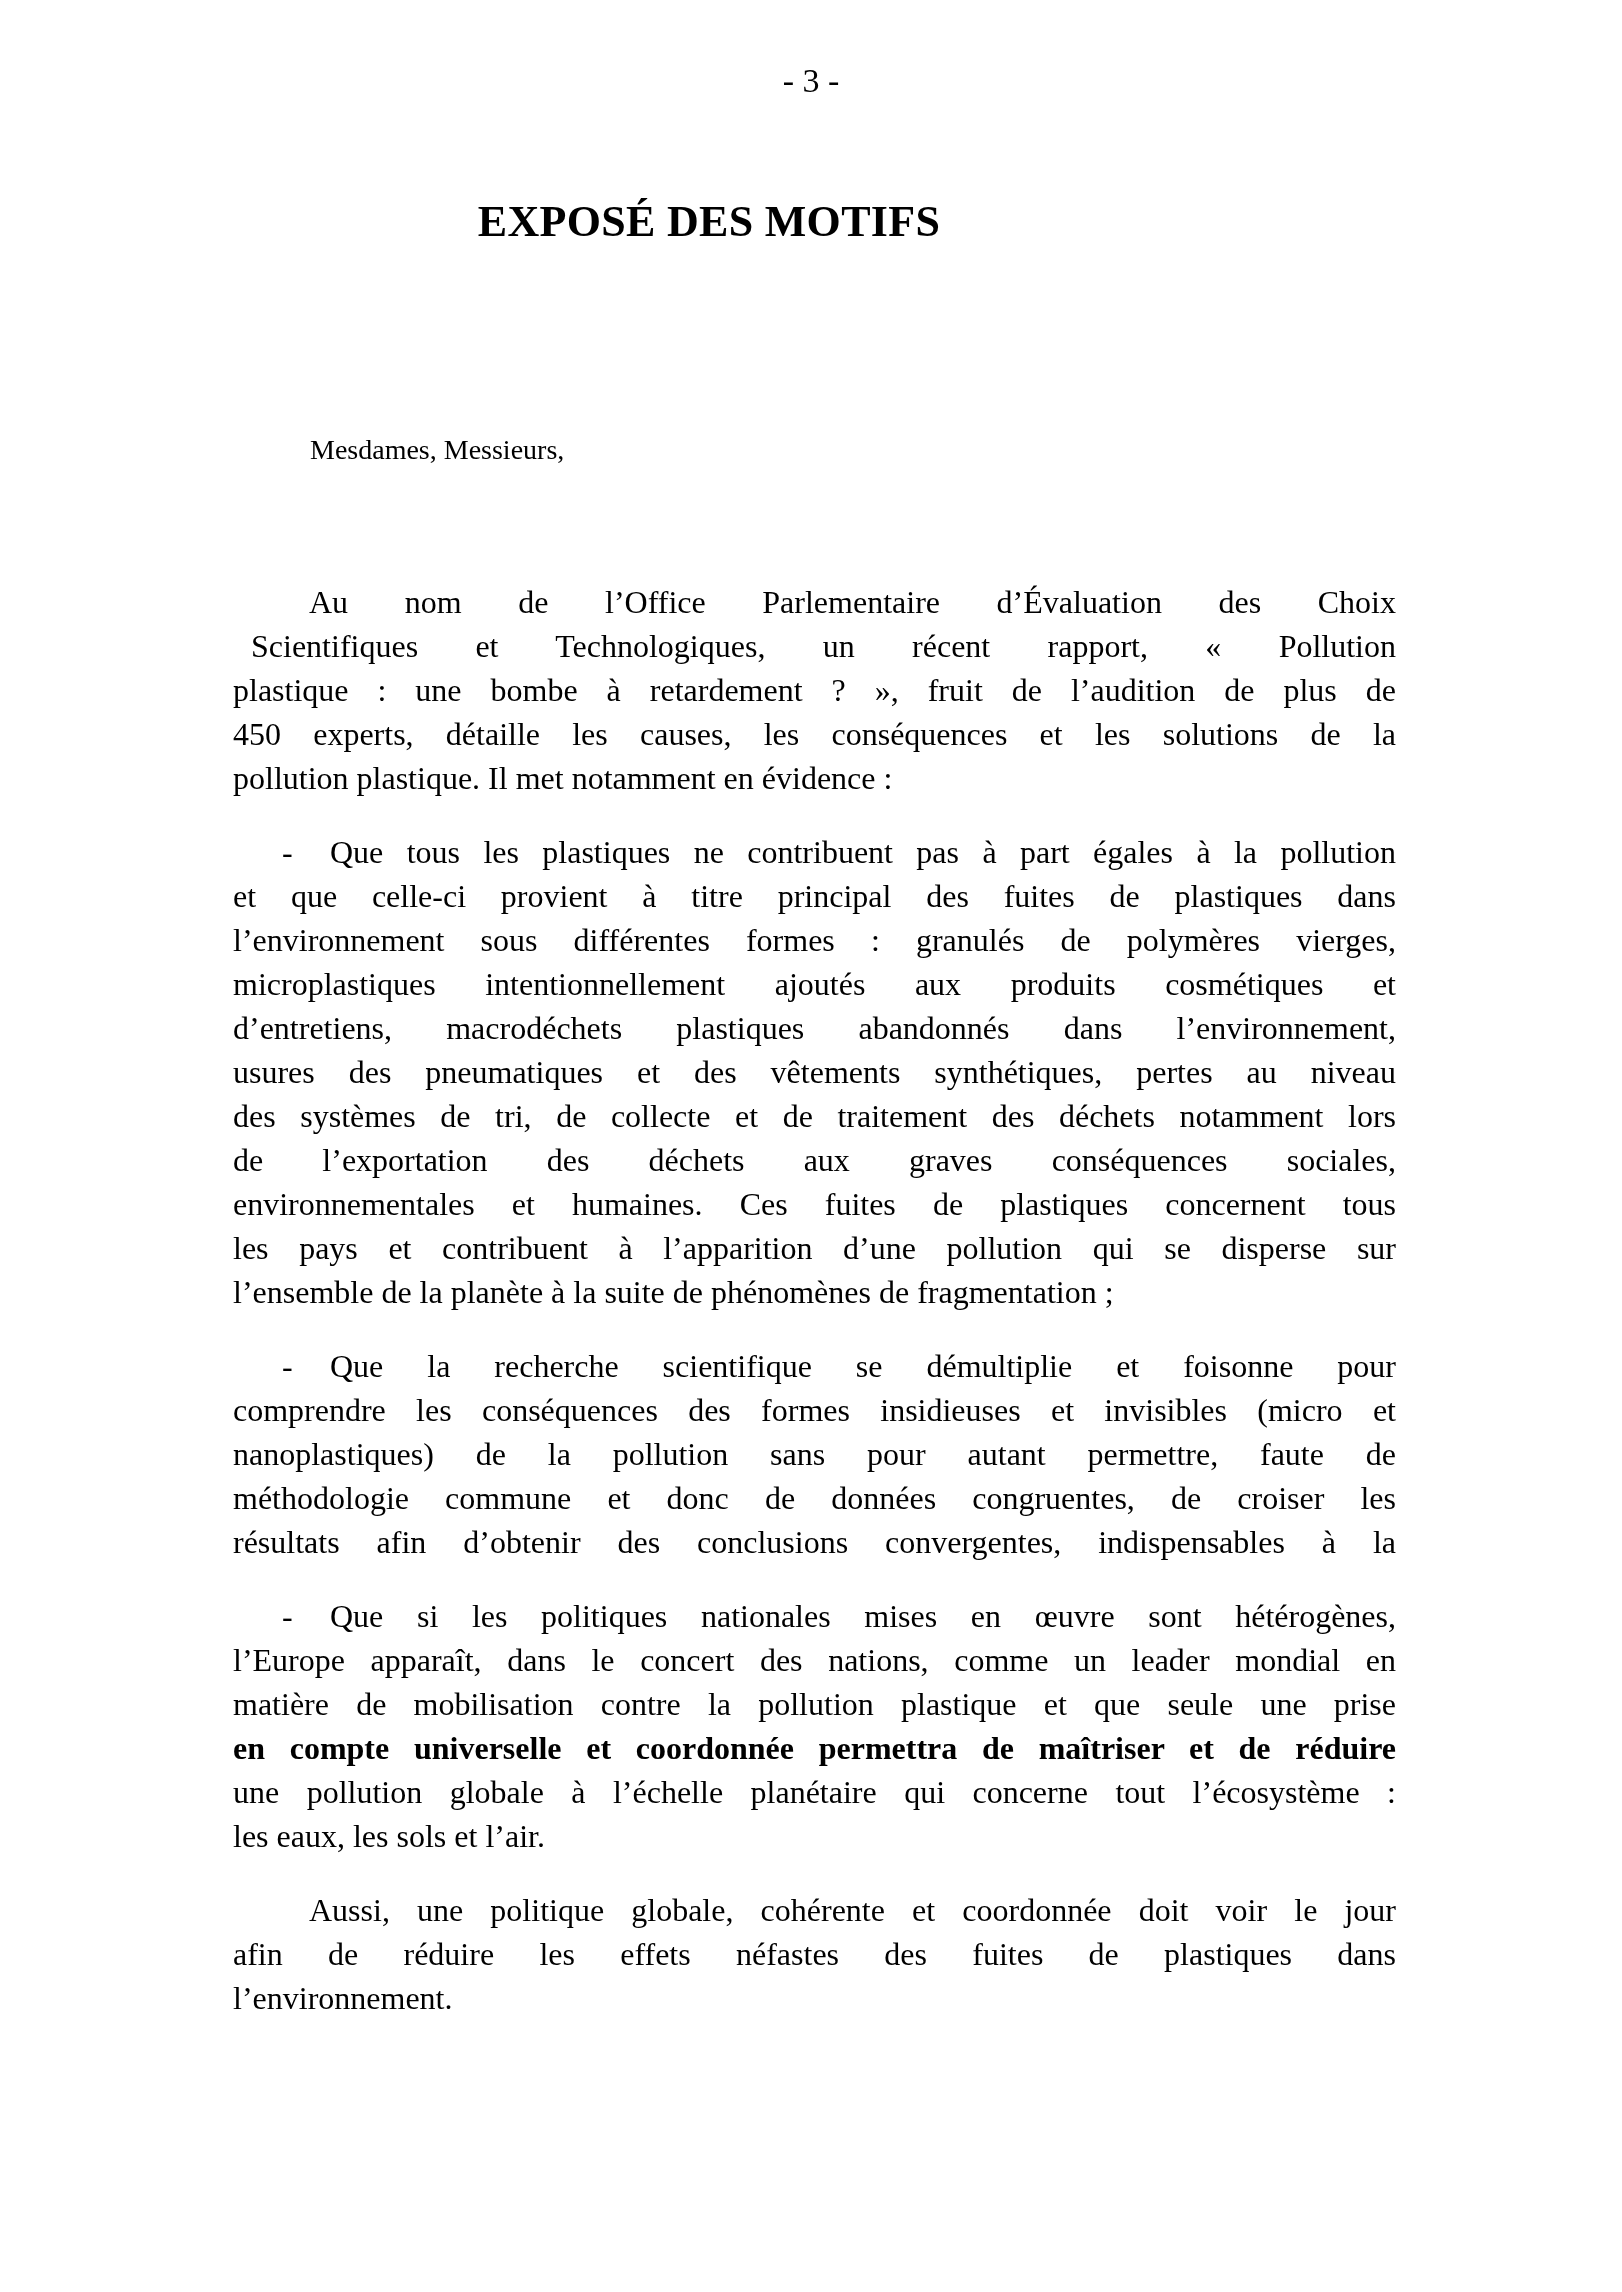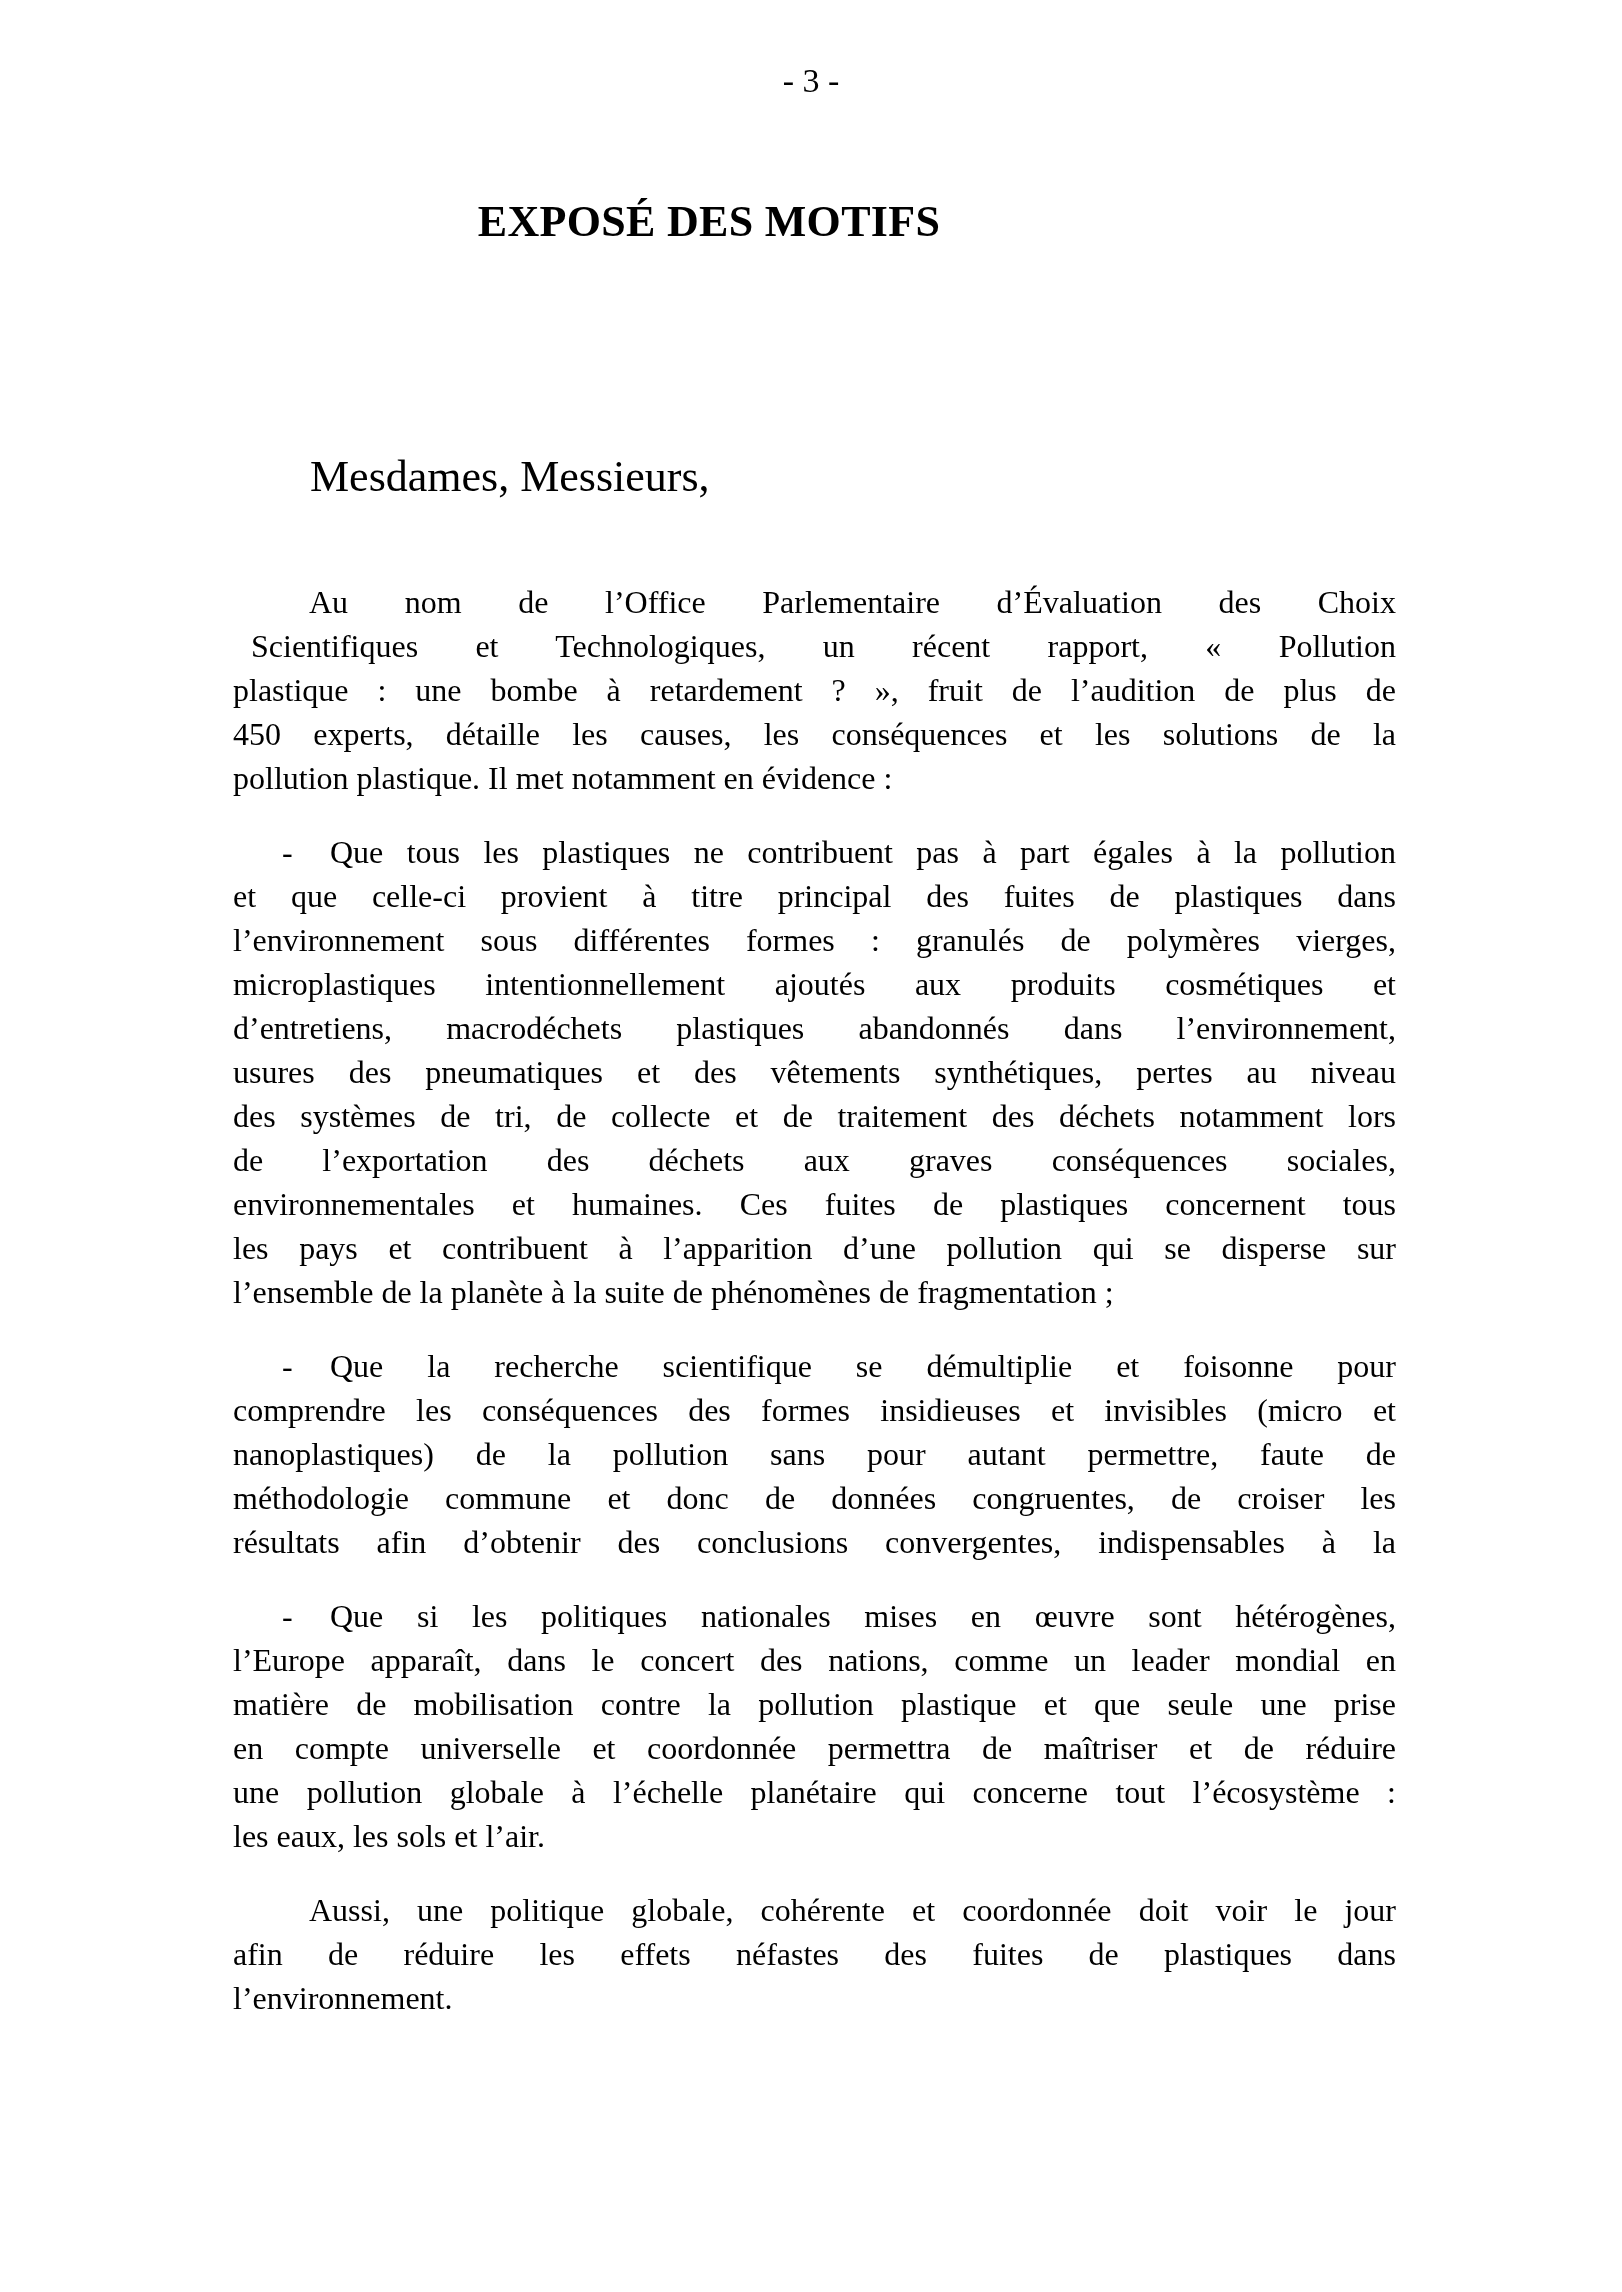--- a/index.html
+++ b/index.html
@@ -32,23 +32,22 @@
       text-align: center;
       font-size: 44px;
       font-weight: bold;
       line-height: 51px;
       letter-spacing: 0.3px;
     }
     .salutation {
       position: absolute;
       left: 310px;
       top: 428px;
-      font-size: 44px;
+      font-size: 28px;
       line-height: 44px;
-      margin-top: 27px;
     }
     .body-text {
       position: absolute;
       left: 233px;
       width: 1163px;
       top: 580px;
       font-size: 32px;
     }
     .para {
       margin: 0 0 30px 0;
@@ -136,21 +135,21 @@
     <span class="line" style="white-space: normal; overflow: hidden;">résultats afin d’obtenir des conclusions convergentes, indispensables à la</span>
   </div>
 
   <div class="para">
     <div class="bullet-line">
       <span class="bullet-dash">-</span>
       <span class="bullet-first-text" style="white-space: normal; overflow: hidden;">Que si les politiques nationales mises en œuvre sont hétérogènes,</span>
     </div>
     <span class="line" style="white-space: normal; overflow: hidden;">l’Europe apparaît, dans le concert des nations, comme un leader mondial en</span>
     <span class="line" style="white-space: normal; overflow: hidden;">matière de mobilisation contre la pollution plastique et que seule une prise</span>
-    <span class="line" style="white-space: normal; overflow: hidden;">en compte universelle et coordonnée permettra de maîtriser et de réduire</span>
+    <span class="line" style="white-space: normal; overflow: hidden; font-weight: bold;">en compte universelle et coordonnée permettra de maîtriser et de réduire</span>
     <span class="line" style="white-space: normal; overflow: hidden;">une pollution globale à l’échelle planétaire qui concerne tout l’écosystème :</span>
     <span class="line last">les eaux, les sols et l’air.</span>
   </div>
 
   <div class="para">
     <span class="line indent" style="white-space: normal; overflow: hidden;">Aussi, une politique globale, cohérente et coordonnée doit voir le jour</span>
     <span class="line" style="white-space: normal; overflow: hidden;">afin de réduire les effets néfastes des fuites de plastiques dans</span>
     <span class="line last">l’environnement.</span>
   </div>
 

